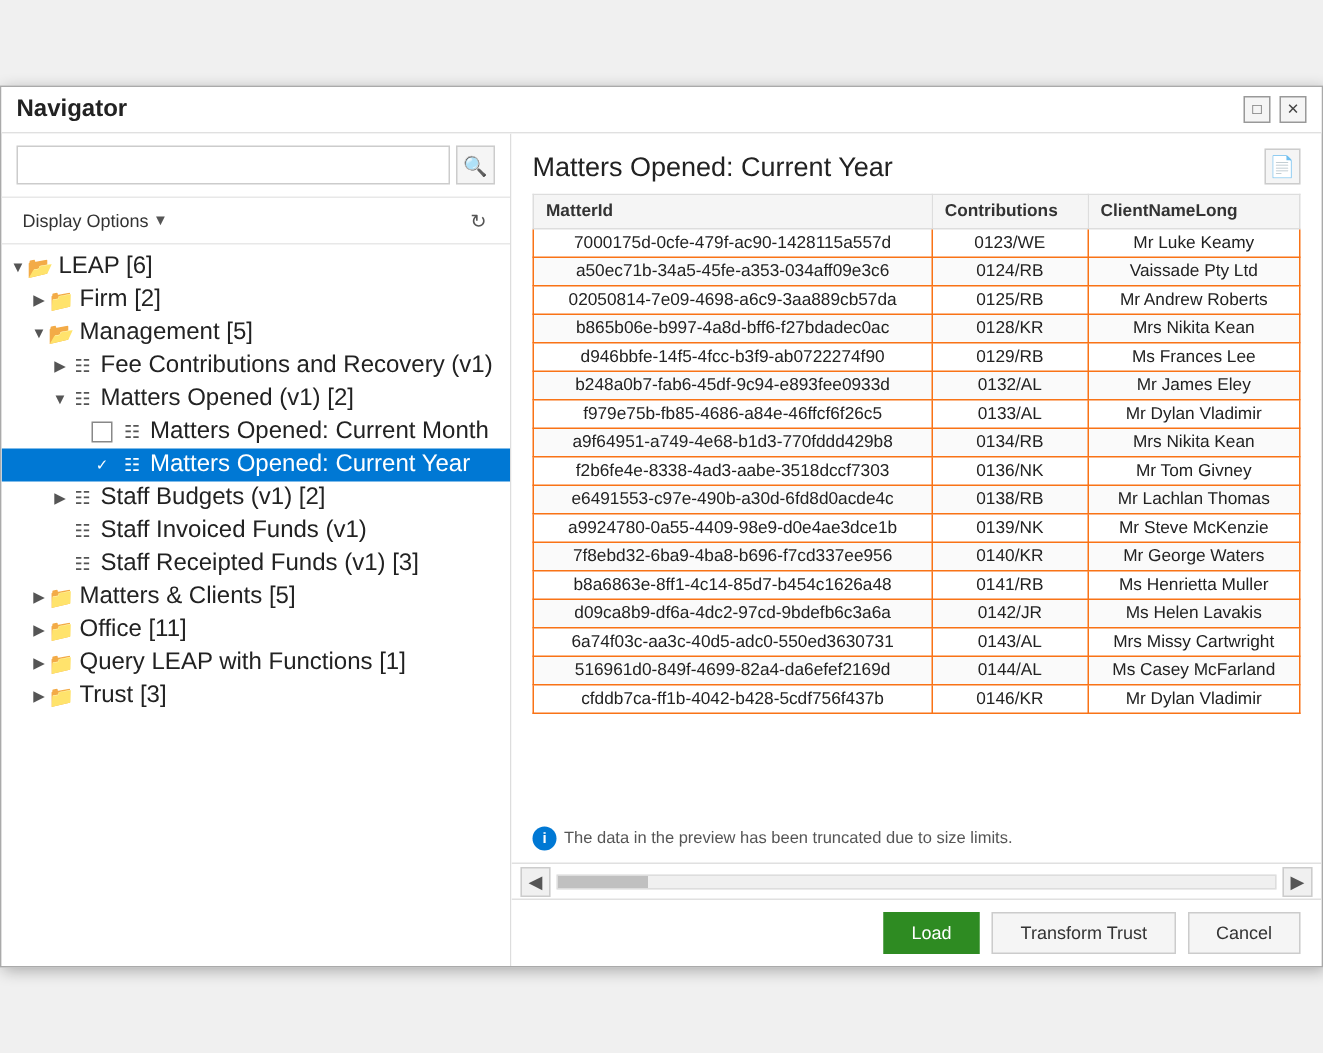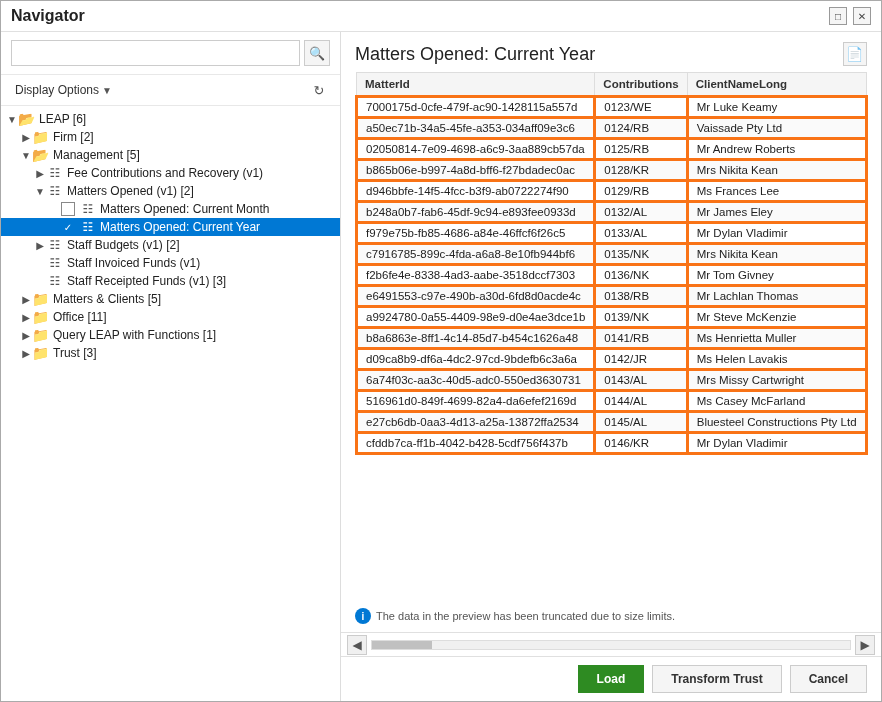--- a/index.html
+++ b/index.html
@@ -7,21 +7,21 @@
       font-family: 'Segoe UI', Arial, sans-serif;
       font-size: 12px;
       background: #f0f0f0;
       display: flex;
       justify-content: center;
       align-items: center;
       min-height: 100vh;
     }
     .window {
       width: 882px;
-      height: 702px;
+      height: 588px;
       background: #ffffff;
       border: 1px solid #aaa;
       box-shadow: 2px 2px 10px rgba(0,0,0,0.3);
       display: flex;
       flex-direction: column;
     }
     .title-bar {
       display: flex;
       align-items: center;
       justify-content: space-between;
@@ -153,21 +153,21 @@
       height: 14px;
       flex-shrink: 0;
       margin-right: 4px;
       display: inline-flex;
       align-items: center;
       justify-content: center;
     }
     .folder-yellow { color: #e8a020; font-size: 14px; }
     .folder-brown { color: #b07030; font-size: 14px; }
     .grid-icon { color: #555; font-size: 12px; }
-    .item-label { font-size: 12px; color: #222; }
+    .item-label { font-size: 16px; color: #222; }
     .checkbox-item {
       width: 14px;
       height: 14px;
       border: 1px solid #888;
       background: white;
       flex-shrink: 0;
       margin-right: 2px;
       display: flex;
       align-items: center;
       justify-content: center;
@@ -225,24 +225,25 @@
       border: 1px solid #ddd;
       padding: 5px 8px;
       text-align: left;
       font-weight: 600;
       color: #333;
       position: sticky;
       top: 0;
       z-index: 1;
     }
     .data-table td {
-      border: 3px solid #f97316;
+      border: 1px solid #f97316;
       padding: 3px 8px;
       color: #222;
       white-space: nowrap;
+      text-align: center;
     }
     .data-table tr:nth-child(even) td { background: #fafafa; }
     .truncated-notice {
       padding: 8px 14px;
       font-size: 11px;
       color: #555;
       display: flex;
       align-items: center;
       gap: 5px;
       flex-shrink: 0;
@@ -306,21 +307,20 @@
       flex-shrink: 0;
       background: #fff;
     }
     .btn {
       padding: 6px 18px;
       font-size: 12px;
       cursor: pointer;
       border: 1px solid #ccc;
       background: #f5f5f5;
       color: #333;
-      font-weight: bold;
     }
     .btn-primary {
       background: #2e8b22;
       color: white;
       border-color: #2e8b22;
     }
     
     .indent-0 { padding-left: 4px; }
     .indent-1 { padding-left: 18px; }
     .indent-2 { padding-left: 32px; }
@@ -500,63 +500,63 @@
                 <td>b248a0b7-fab6-45df-9c94-e893fee0933d</td>
                 <td>0132/AL</td>
                 <td>Mr James Eley</td>
               </tr>
               <tr>
                 <td>f979e75b-fb85-4686-a84e-46ffcf6f26c5</td>
                 <td>0133/AL</td>
                 <td>Mr Dylan Vladimir</td>
               </tr>
               <tr>
-                <td>c7916785-899c-4fda-a6a8-8e10fb944bf6</td>
-                <td>0135/NK</td>
+                <td>a9f64951-a749-4e68-b1d3-770fddd429b8</td>
+                <td>0134/RB</td>
                 <td>Mrs Nikita Kean</td>
               </tr>
               <tr>
                 <td>f2b6fe4e-8338-4ad3-aabe-3518dccf7303</td>
                 <td>0136/NK</td>
                 <td>Mr Tom Givney</td>
               </tr>
               <tr>
                 <td>e6491553-c97e-490b-a30d-6fd8d0acde4c</td>
                 <td>0138/RB</td>
                 <td>Mr Lachlan Thomas</td>
               </tr>
               <tr>
                 <td>a9924780-0a55-4409-98e9-d0e4ae3dce1b</td>
                 <td>0139/NK</td>
                 <td>Mr Steve McKenzie</td>
               </tr>
               <tr>
+                <td>7f8ebd32-6ba9-4ba8-b696-f7cd337ee956</td>
+                <td>0140/KR</td>
+                <td>Mr George Waters</td>
+              </tr>
+              <tr>
                 <td>b8a6863e-8ff1-4c14-85d7-b454c1626a48</td>
                 <td>0141/RB</td>
                 <td>Ms Henrietta Muller</td>
               </tr>
               <tr>
                 <td>d09ca8b9-df6a-4dc2-97cd-9bdefb6c3a6a</td>
                 <td>0142/JR</td>
                 <td>Ms Helen Lavakis</td>
               </tr>
               <tr>
                 <td>6a74f03c-aa3c-40d5-adc0-550ed3630731</td>
                 <td>0143/AL</td>
                 <td>Mrs Missy Cartwright</td>
               </tr>
               <tr>
                 <td>516961d0-849f-4699-82a4-da6efef2169d</td>
                 <td>0144/AL</td>
                 <td>Ms Casey McFarland</td>
-              </tr>
-              <tr>
-                <td>e27cb6db-0aa3-4d13-a25a-13872ffa2534</td>
-                <td>0145/AL</td>
-                <td>Bluesteel Constructions Pty Ltd</td>
               </tr>
               <tr>
                 <td>cfddb7ca-ff1b-4042-b428-5cdf756f437b</td>
                 <td>0146/KR</td>
                 <td>Mr Dylan Vladimir</td>
               </tr>
             </tbody>
         </table>
       </div>
 

